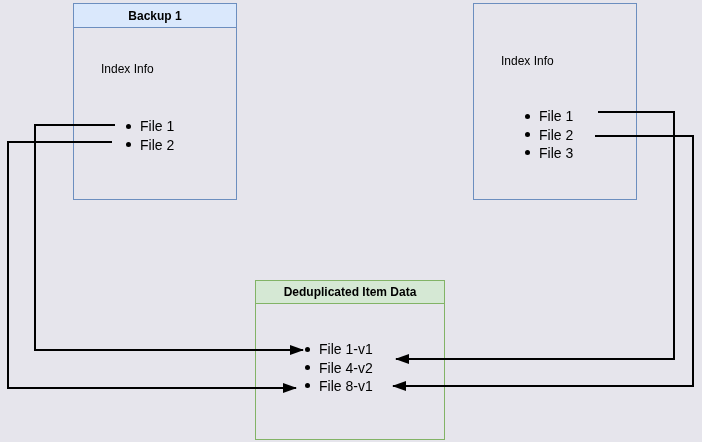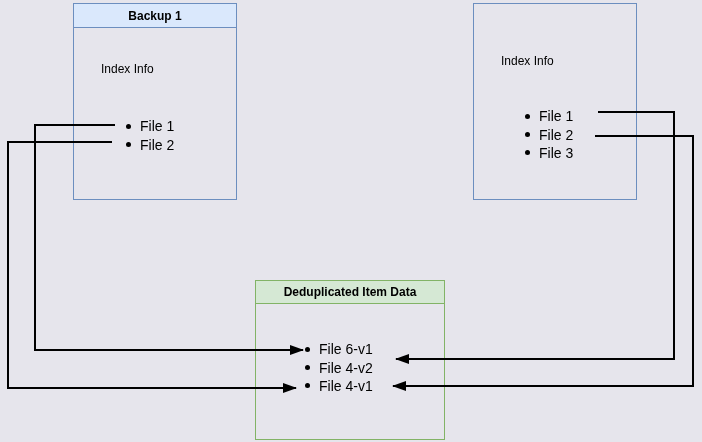--- a/index.html
+++ b/index.html
@@ -137,29 +137,29 @@
         <span>File 3</span>
       </li>
     </ul>
   </div>
 
   <div class="node green" id="dedup-box">
     <div class="node-header">Deduplicated Item Data</div>
     <ul class="file-list" id="dedup-list">
       <li>
         <span class="dot"></span>
-        <span>File 6-v1</span>
+        <span>File 1-v1</span>
       </li>
       <li>
         <span class="dot"></span>
         <span>File 4-v2</span>
       </li>
       <li>
         <span class="dot"></span>
-        <span>File 4-v1</span>
+        <span>File 8-v1</span>
       </li>
     </ul>
   </div>
 
   <svg id="arrow-layer" viewBox="0 0 702 442" xmlns="http://www.w3.org/2000/svg">
     <defs>
       <marker id="arrowhead" markerUnits="userSpaceOnUse" markerWidth="14" markerHeight="10" refX="13" refY="5" orient="auto">
         <path d="M0,0 L14,5 L0,10 z" fill="#000"></path>
       </marker>
     </defs>

